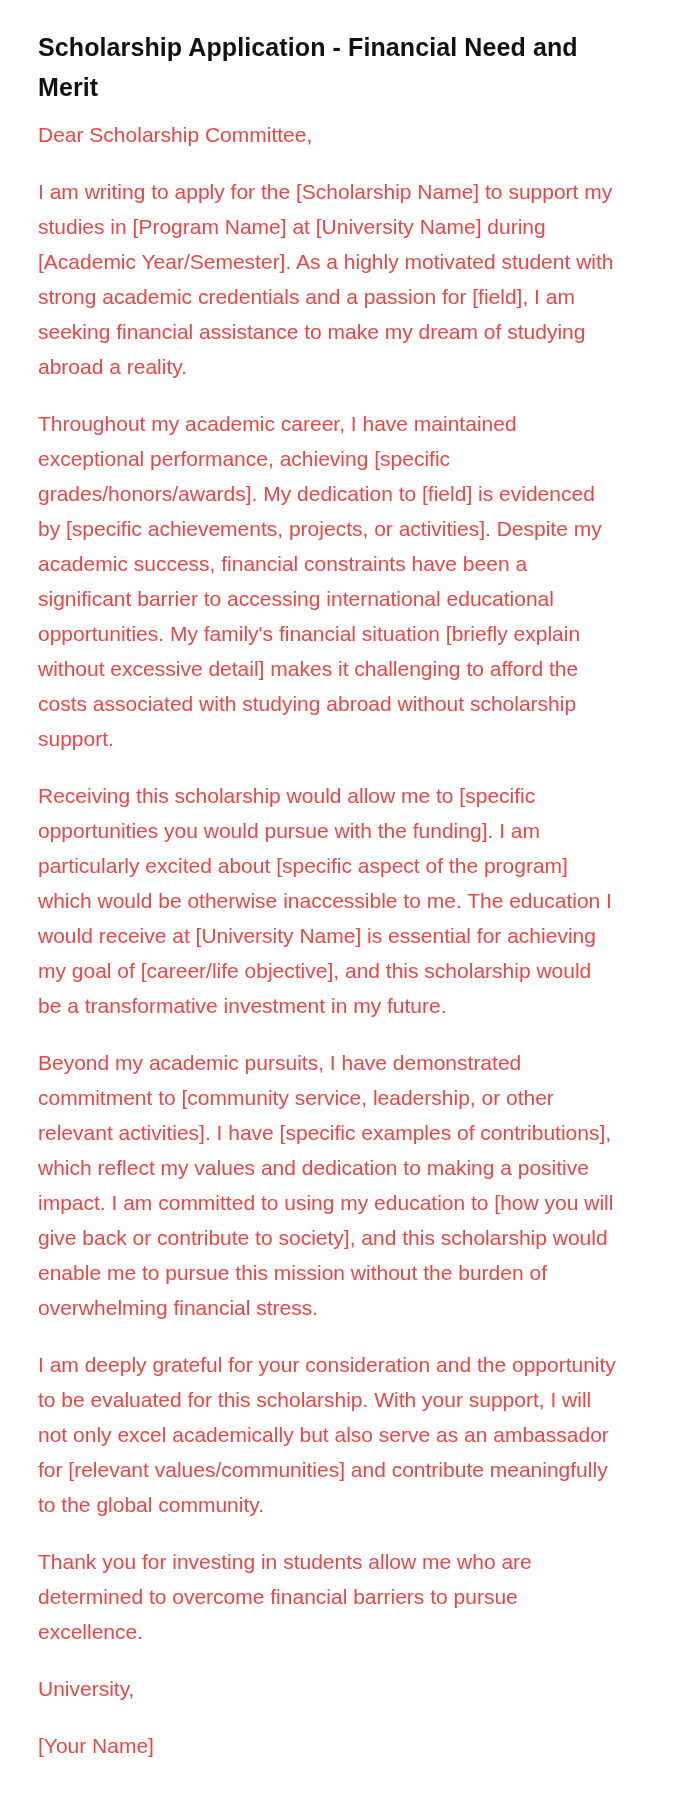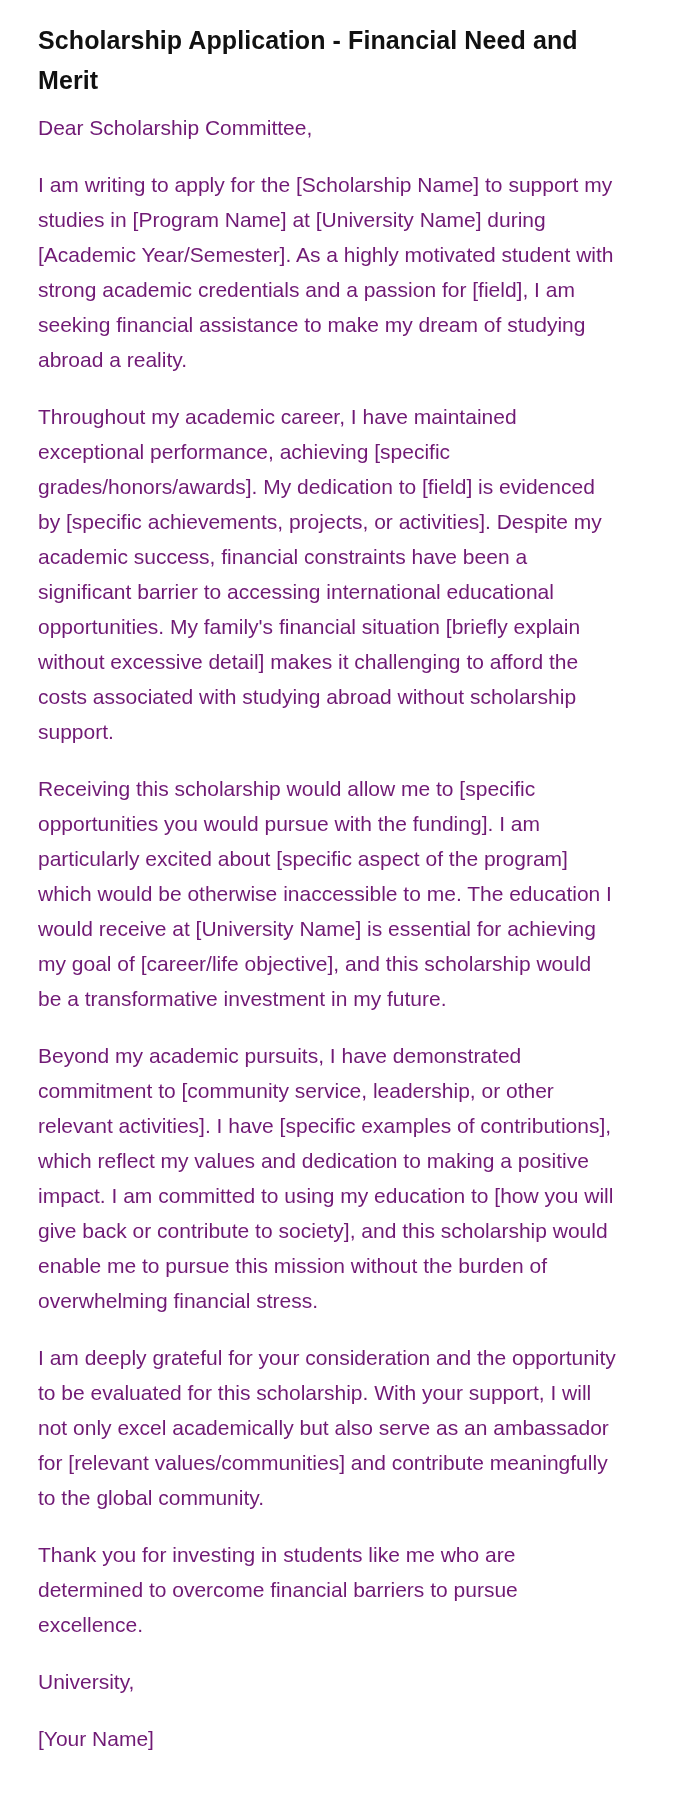--- a/index.html
+++ b/index.html
@@ -14,33 +14,33 @@
     -webkit-font-smoothing: antialiased;
   }
   .page {
     box-sizing: border-box;
     width: 700px;
     min-height: 1796px;
     padding: 20px 82px 40px 38px;
     background: #ffffff;
   }
   .doc-title {
-    margin: 0 0 10px 0;
+    margin: 7px 0 10px 0;
     font-size: 25px;
     line-height: 40px;
     font-weight: 700;
     color: #111111;
     letter-spacing: 0.1px;
   }
   .doc-par {
     margin: 0 0 22px 0;
     font-size: 21px;
     line-height: 35px;
     font-weight: 400;
-    color: #701a75;
+    color: #ef4444;
   }
   .doc-par.last {
     margin-bottom: 4px;
   }
 </style>
 </head>
 <body>
 
 <main class="page">
   <h1 class="doc-title">Scholarship Application - Financial Need and Merit</h1>
@@ -50,18 +50,18 @@
   <p class="doc-par">I am writing to apply for the [Scholarship Name] to support my studies in [Program Name] at [University Name] during [Academic Year/Semester]. As a highly motivated student with strong academic credentials and a passion for [field], I am seeking financial assistance to make my dream of studying abroad a reality.</p>
 
   <p class="doc-par">Throughout my academic career, I have maintained exceptional performance, achieving [specific grades/honors/awards]. My dedication to [field] is evidenced by [specific achievements, projects, or activities]. Despite my academic success, financial constraints have been a significant barrier to accessing international educational opportunities. My family's financial situation [briefly explain without excessive detail] makes it challenging to afford the costs associated with studying abroad without scholarship support.</p>
 
   <p class="doc-par">Receiving this scholarship would allow me to [specific opportunities you would pursue with the funding]. I am particularly excited about [specific aspect of the program] which would be otherwise inaccessible to me. The education I would receive at [University Name] is essential for achieving my goal of [career/life objective], and this scholarship would be a transformative investment in my future.</p>
 
   <p class="doc-par">Beyond my academic pursuits, I have demonstrated commitment to [community service, leadership, or other relevant activities]. I have [specific examples of contributions], which reflect my values and dedication to making a positive impact. I am committed to using my education to [how you will give back or contribute to society], and this scholarship would enable me to pursue this mission without the burden of overwhelming financial stress.</p>
 
   <p class="doc-par">I am deeply grateful for your consideration and the opportunity to be evaluated for this scholarship. With your support, I will not only excel academically but also serve as an ambassador for [relevant values/communities] and contribute meaningfully to the global community.</p>
 
-  <p class="doc-par">Thank you for investing in students like me who are determined to overcome financial barriers to pursue excellence.</p>
+  <p class="doc-par">Thank you for investing in students allow me who are determined to overcome financial barriers to pursue excellence.</p>
 
   <p class="doc-par">University,</p>
 
   <p class="doc-par last">[Your Name]</p>
 </main>
 
 </body></html>

